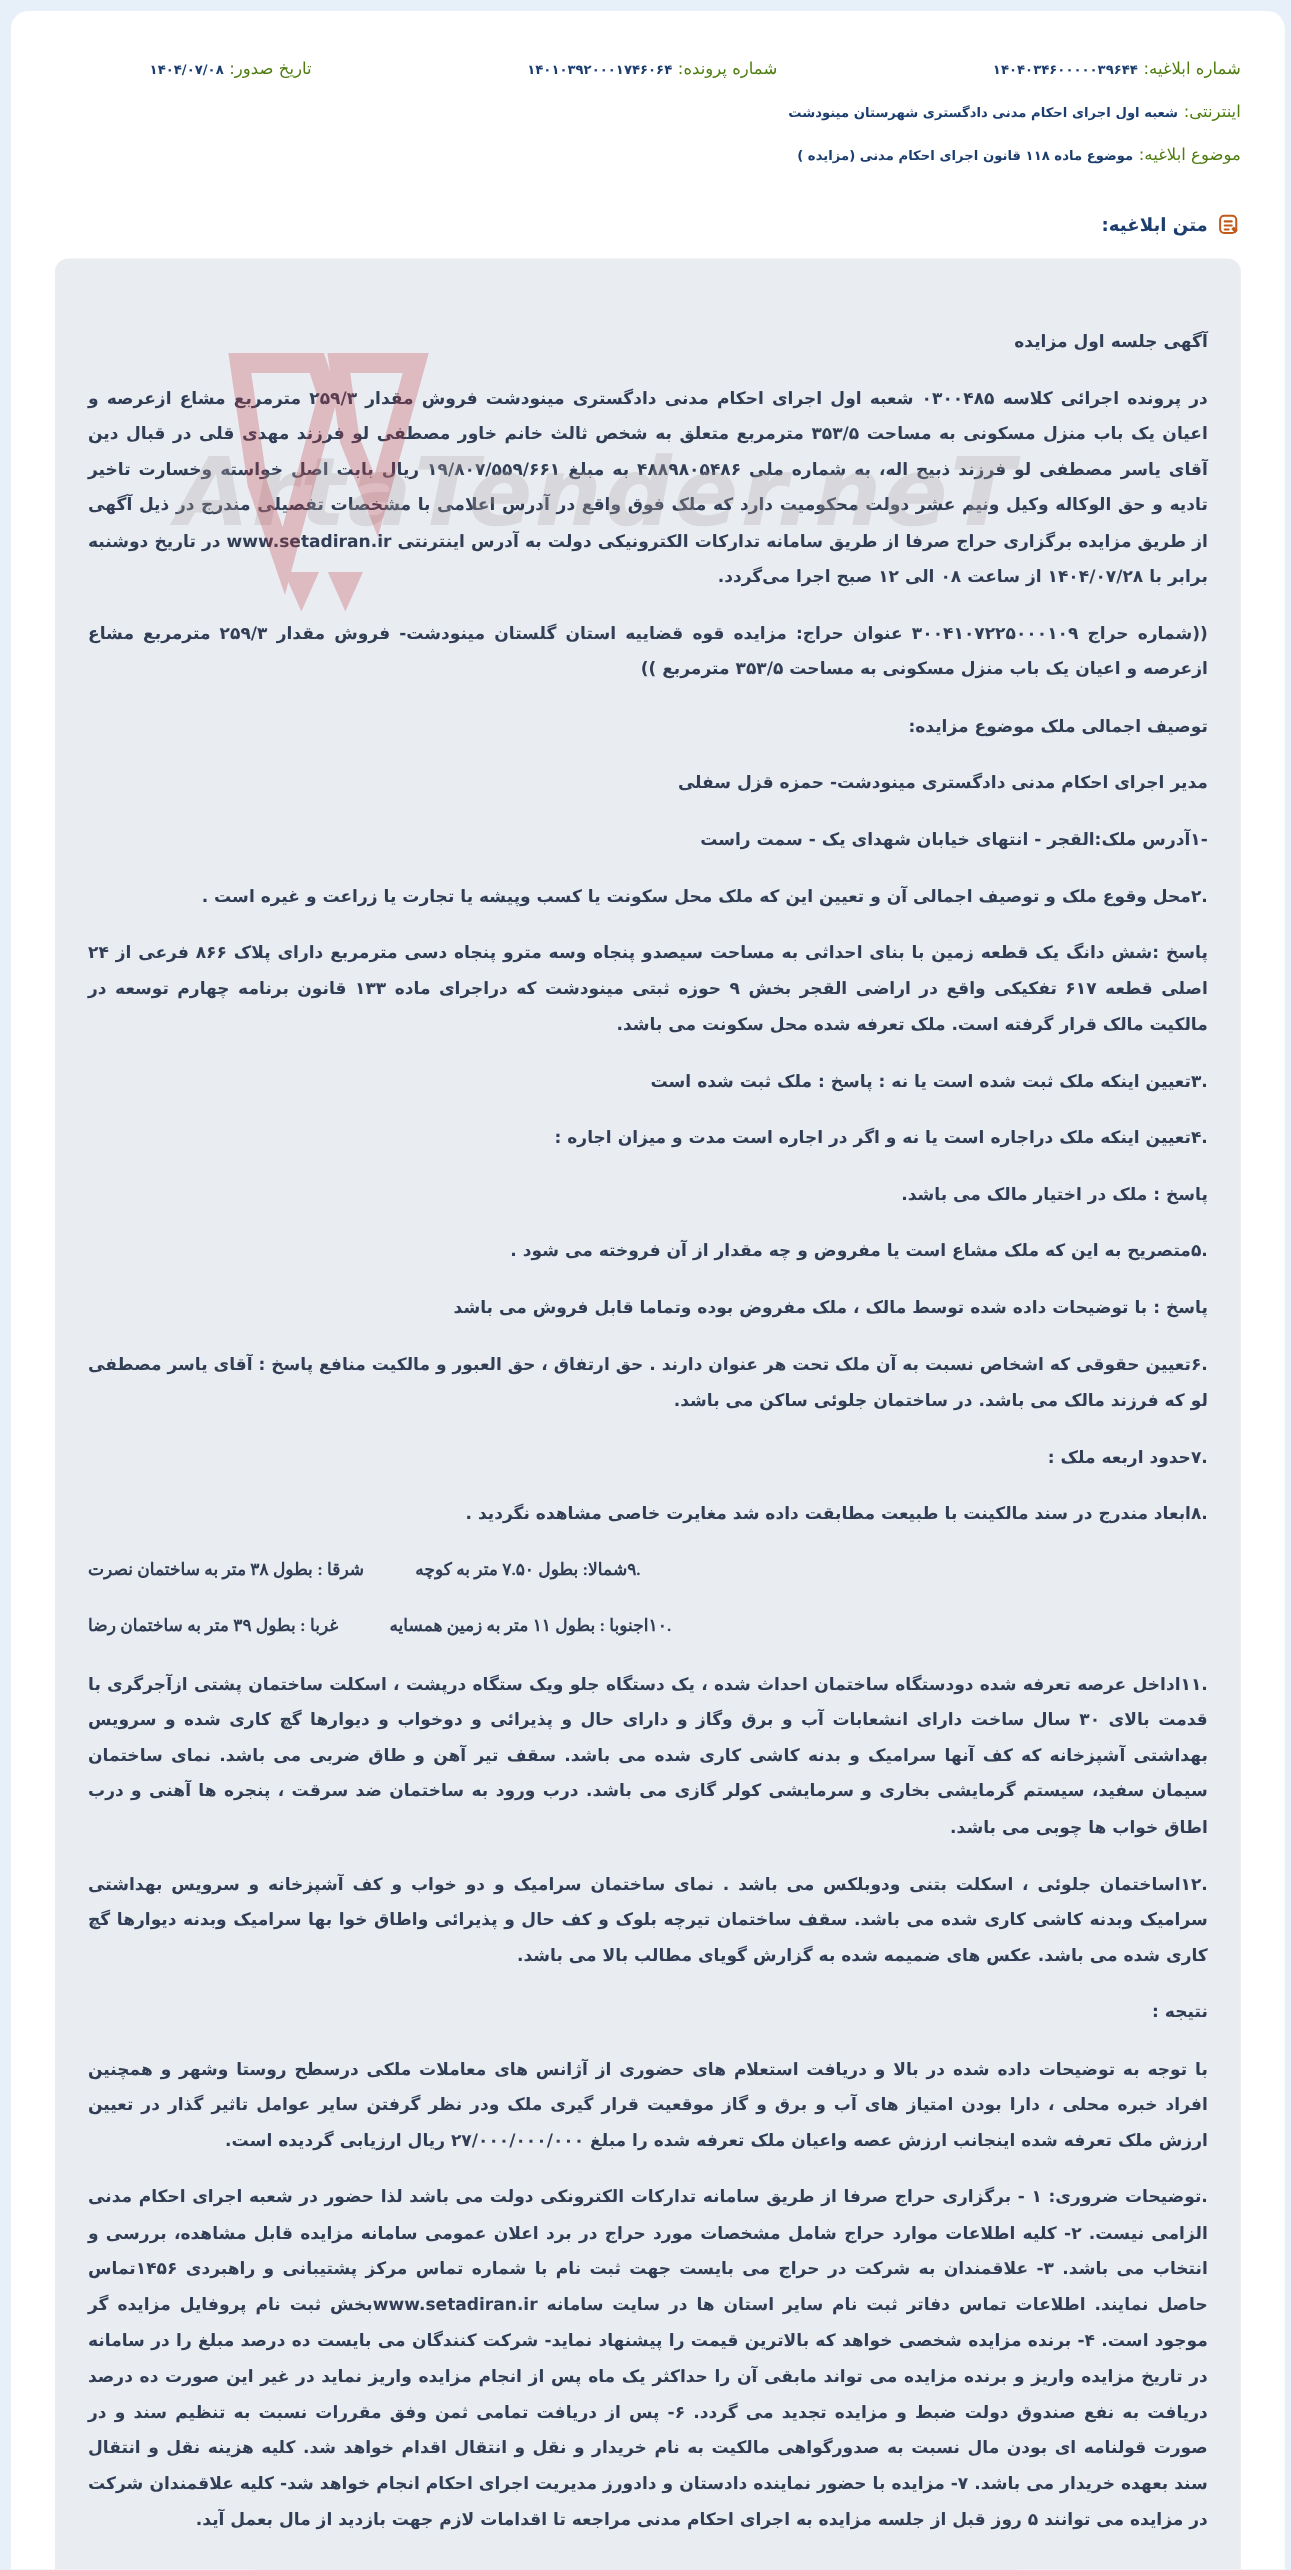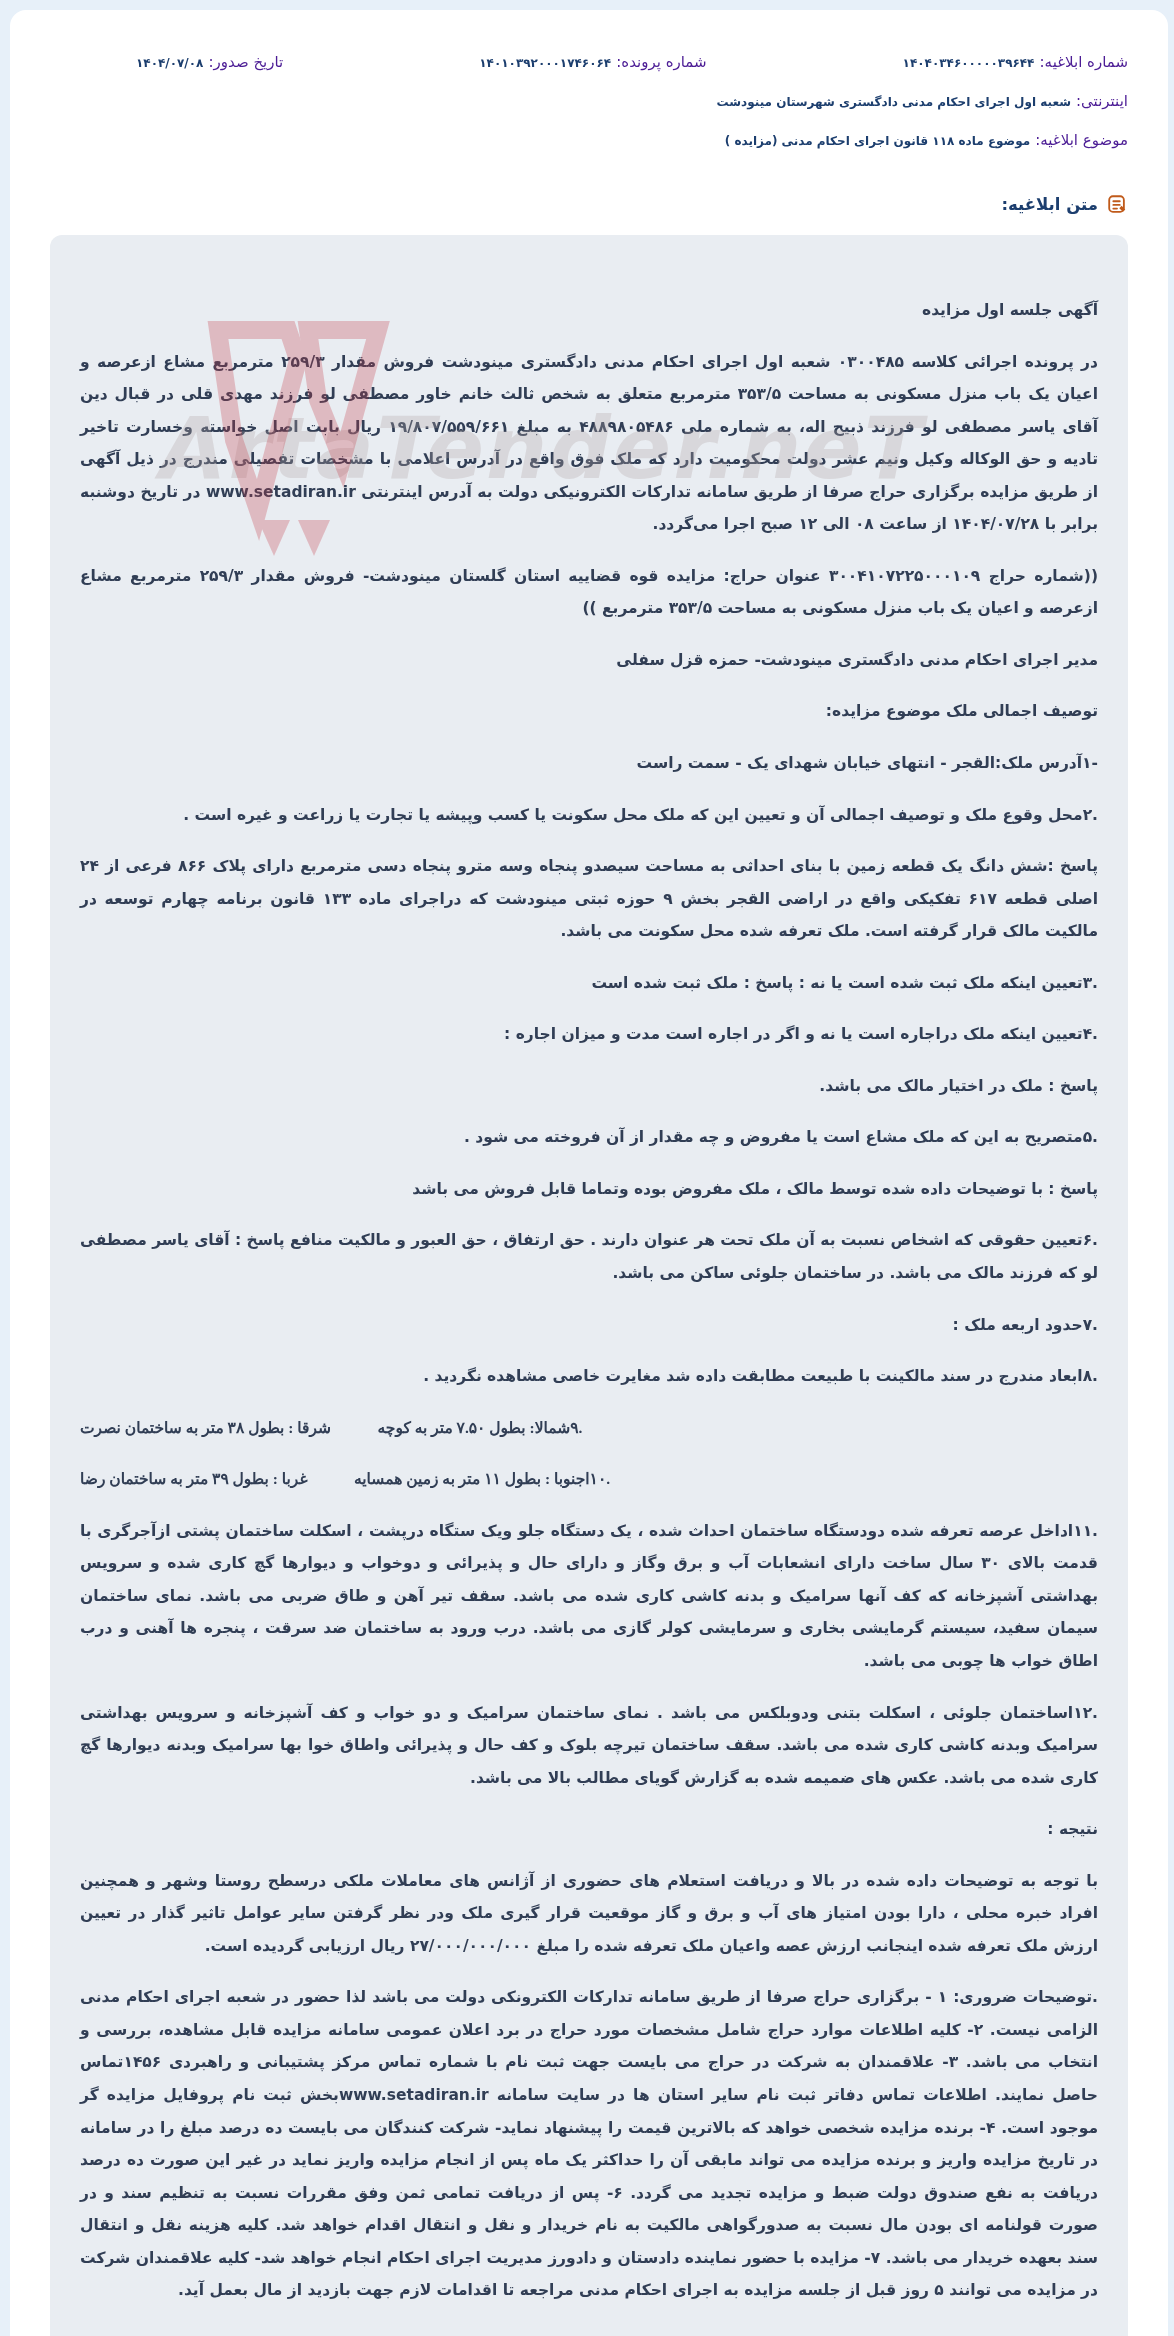--- a/index.html
+++ b/index.html
@@ -22,21 +22,21 @@
   
   .hdr-row1{
     display:flex;
     justify-content:space-between;
     align-items:baseline;
     padding-left:86px;
     margin-bottom:12px;
   }
   .hdr-field{white-space:nowrap;}
   .hdr-label{
-    color:#4c1d95;
+    color:#4d7c0f;
     font-size:15px;
     font-weight:400;
     text-align:right;
   }
   .hdr-value{
     color:#1c3e6e;
     font-size:12px;
     font-weight:700;
   }
   .hdr-line{margin-top:20px;}
@@ -137,22 +137,22 @@
       <path d="M17 14 L21 18 L18.5 20.5 L14.5 16.5 Z" fill="#c05a1a" stroke="none"></path>
     </svg>
     <span>متن ابلاغیه:</span>
   </div>
 
   <div class="notice-box">
     <div id="paragraphs">
         <p class="para">آگهی جلسه اول مزایده</p>
         <p class="para">در پرونده اجرائی کلاسه ۰۳۰۰۴۸۵ شعبه اول اجرای احکام مدنی دادگستری مینودشت فروش مقدار ۲۵۹/۳ مترمربع مشاع ازعرصه و اعیان یک باب منزل مسکونی به مساحت  ۳۵۳/۵ مترمربع متعلق به شخص ثالث خانم خاور مصطفی لو فرزند مهدی قلی  در قبال دین  آقای یاسر مصطفی لو فرزند ذبیح اله،  به شماره ملی ۴۸۸۹۸۰۵۴۸۶ به مبلغ ۱۹/۸۰۷/۵۵۹/۶۶۱ ریال بابت اصل خواسته وخسارت تاخیر تادیه و حق الوکاله وکیل ونیم عشر دولت محکومیت دارد که ملک فوق واقع در آدرس اعلامی با مشخصات تفصیلی مندرج در ذیل آگهی از طریق مزایده برگزاری حراج صرفا از طریق سامانه تدارکات الکترونیکی دولت به آدرس اینترنتی www.setadiran.ir در تاریخ دوشنبه برابر با ۱۴۰۴/۰۷/۲۸ از ساعت ۰۸ الی ۱۲ صبح اجرا می‌گردد.</p>
         <p class="para">((شماره حراج ۳۰۰۴۱۰۷۲۲۵۰۰۰۱۰۹ عنوان حراج: مزایده قوه قضاییه استان گلستان مینودشت- فروش مقدار ۲۵۹/۳ مترمربع مشاع ازعرصه و اعیان یک باب منزل مسکونی به مساحت  ۳۵۳/۵ مترمربع   ))</p>
+        <p class="para">توصیف اجمالی ملک موضوع مزایده:</p>
         <p class="para">مدیر اجرای احکام مدنی دادگستری مینودشت- حمزه قزل سفلی</p>
-        <p class="para">توصیف اجمالی ملک موضوع مزایده:</p>
         <p class="para">-۱آدرس ملک:القجر - انتهای خیابان شهدای یک - سمت راست</p>
         <p class="para">.۲محل وقوع ملک و توصیف اجمالی آن و تعیین این که ملک محل سکونت یا کسب وپیشه یا تجارت یا زراعت و غیره است .</p>
         <p class="para">پاسخ  :شش دانگ یک قطعه زمین با بنای احداثی به مساحت سیصدو پنجاه وسه مترو پنجاه دسی مترمربع دارای پلاک ۸۶۶ فرعی از ۲۴ اصلی قطعه ۶۱۷ تفکیکی واقع در اراضی القجر بخش ۹ حوزه ثبتی مینودشت که دراجرای ماده ۱۳۳ قانون برنامه چهارم توسعه در مالکیت مالک قرار گرفته است. ملک تعرفه شده محل سکونت می باشد.</p>
         <p class="para">.۳تعیین اینکه ملک ثبت شده است یا نه : پاسخ : ملک ثبت شده است</p>
         <p class="para">.۴تعیین اینکه ملک دراجاره است یا نه و اگر در اجاره است مدت و میزان اجاره  :</p>
         <p class="para">پاسخ : ملک در اختیار مالک می باشد.</p>
         <p class="para">.۵متصریح به این که ملک مشاع است یا مفروض و چه مقدار از آن فروخته  می شود .</p>
         <p class="para">پاسخ : با توضیحات داده شده توسط مالک ، ملک مفروض بوده وتماما قابل فروش می باشد</p>
         <p class="para">.۶تعیین حقوقی که اشخاص نسبت به آن ملک تحت هر عنوان دارند . حق ارتفاق ، حق العبور و مالکیت منافع  پاسخ : آقای یاسر مصطفی لو که فرزند مالک می باشد. در ساختمان جلوئی ساکن می باشد.</p>
         <p class="para">.۷حدود اربعه ملک :</p>

